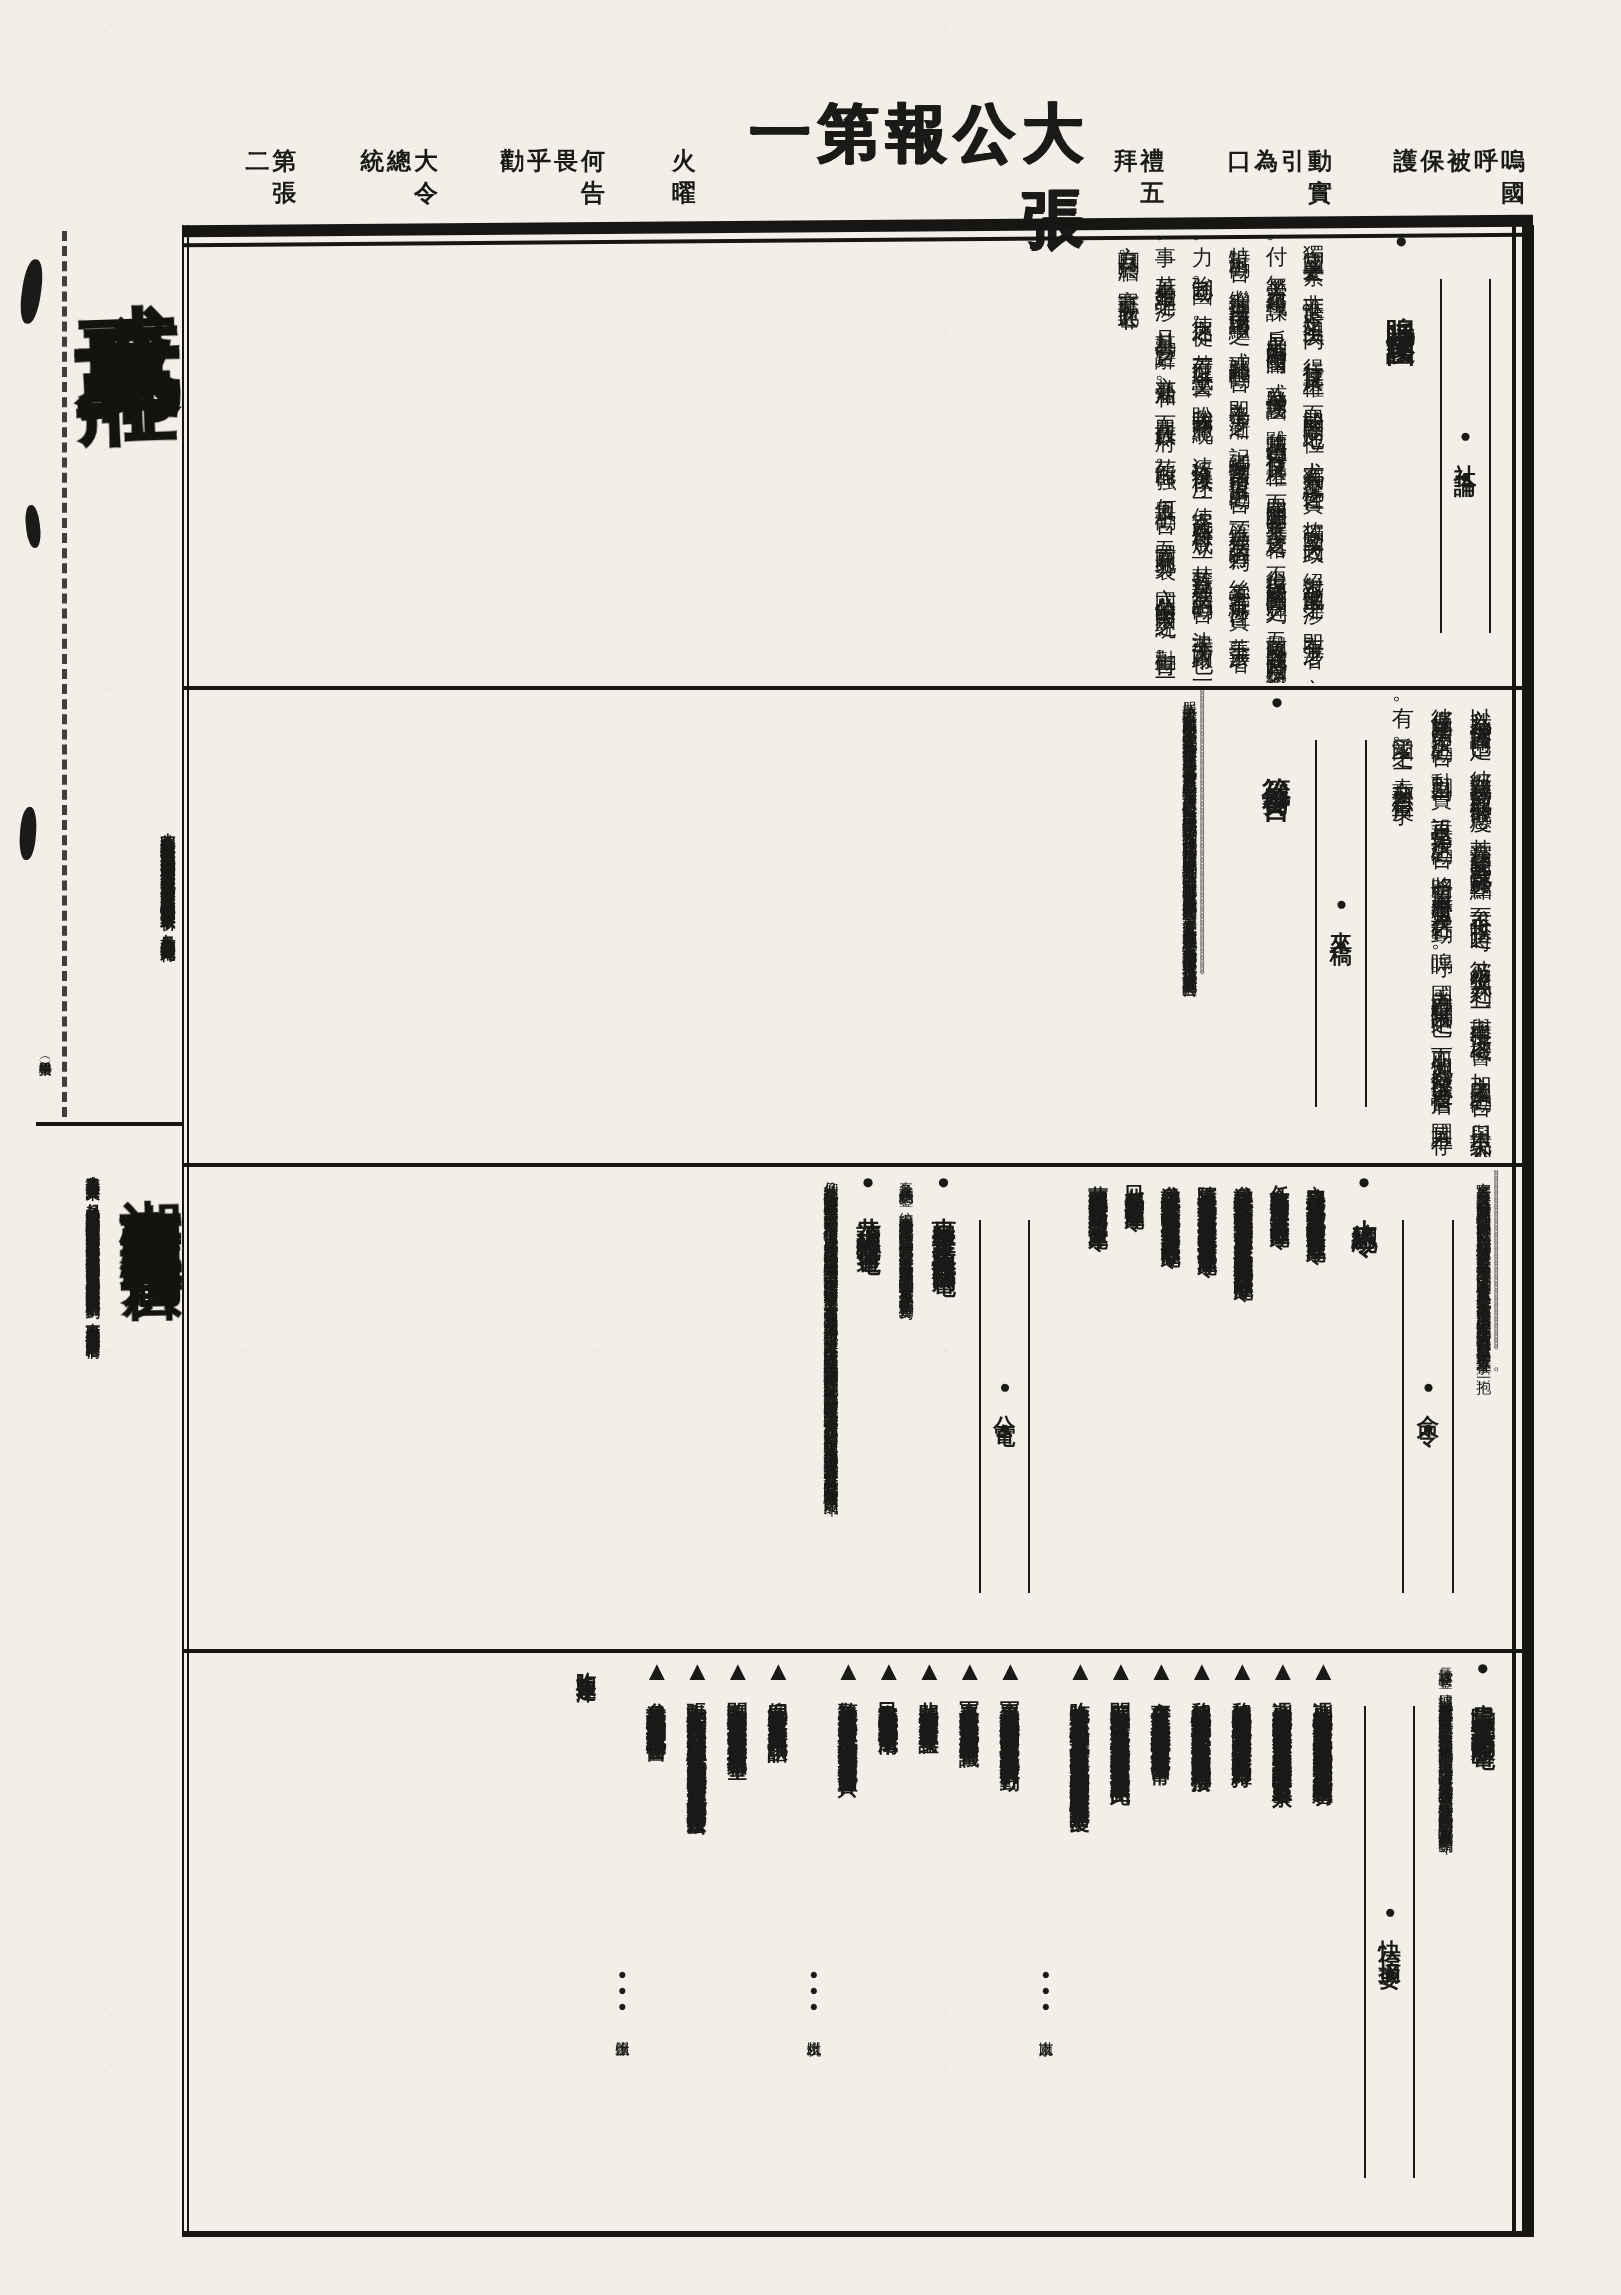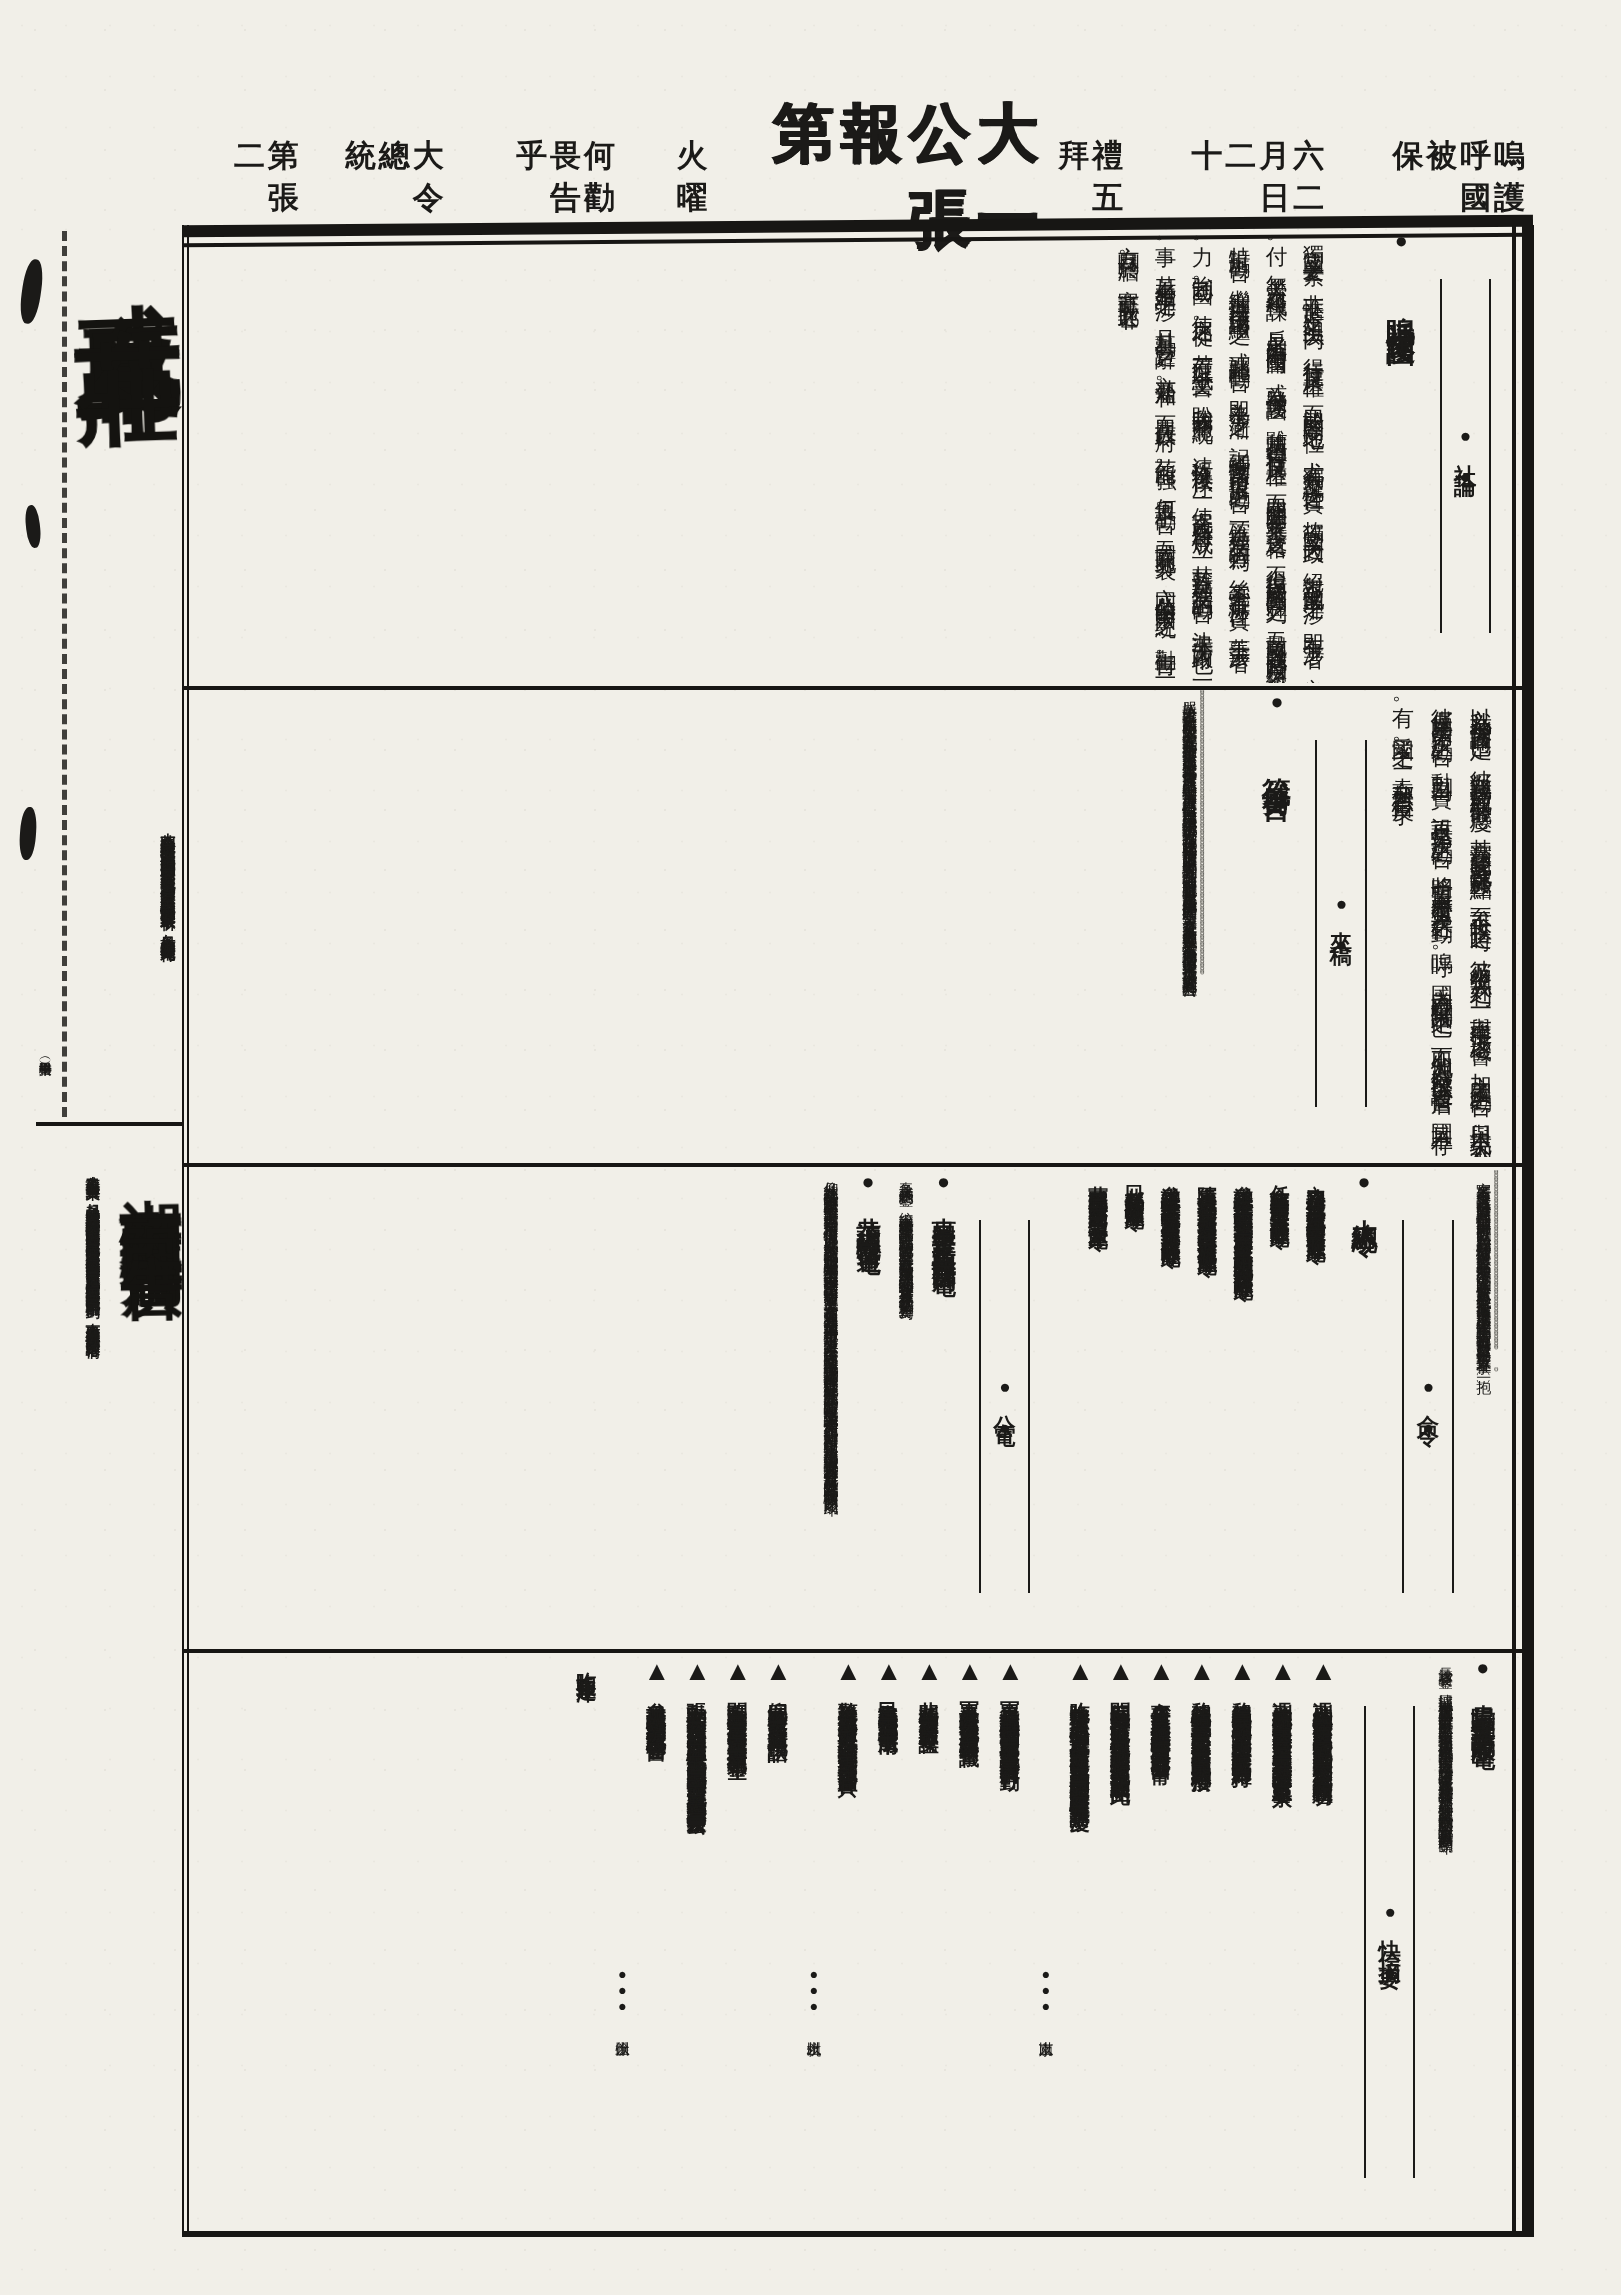--- a/index.html
+++ b/index.html
@@ -6,21 +6,21 @@
   body{background:#b9b7b2;font-family:"Liberation Serif","DejaVu Serif",serif;}
   .page{position:relative;width:1622px;height:2295px;margin:0 auto;overflow:hidden;
         background:#f1efe8;color:#1b1a18;
         background-image:radial-gradient(#e4e2da 0.7px, transparent 1.1px),radial-gradient(#e9e7df 0.7px, transparent 1.1px);
         background-size:70px 60px,44px 51px;}
   .rtl{direction:rtl;unicode-bidi:bidi-override;}
   
   .masthead{position:absolute;top:141px;left:223px;width:1305px;height:72px;
             display:flex;flex-direction:row-reverse;align-items:center;justify-content:space-between;}
   .mh-group{display:flex;flex-direction:row-reverse;gap:40px;align-items:center;}
-  .mh-item{font-size:31px;font-weight:bold;letter-spacing:2.9px;filter:blur(0.3px);}
+  .mh-item{font-size:24px;font-weight:bold;letter-spacing:2.9px;filter:blur(0.3px);}
   .mh-title{font-size:61px;font-weight:900;letter-spacing:7.2px;transform:scaleY(1.05);
             text-shadow:1.4px 0 0 #1b1a18,-1.4px 0 0 #1b1a18,0 1.4px 0 #1b1a18;filter:blur(0.4px);}
   
   .hrule{position:absolute;left:182px;width:1351px;background:#171614;}
   .skew{transform:rotate(-.45deg);}
   .vrule{position:absolute;background:#171614;}
   
   .band{position:absolute;left:193px;width:1315px;writing-mode:vertical-rl;text-orientation:upright;overflow:hidden;}
   .band > div{margin:0 7.2px;}
   .art-body{font-size:21.6px;line-height:37px;letter-spacing:3.6px;text-align:justify;}
@@ -54,21 +54,21 @@
   .blob{position:absolute;background:#1b1a18;border-radius:45%;}
 </style>
 </head>
 <body>
 
 <div class="page">
 
   <div class="masthead">
     <div class="mh-group">
       <span class="mh-item rtl">嗚呼被保護國</span>
-      <span class="mh-item rtl">六月二十二日</span>
+      <span class="mh-item rtl">動引為口實</span>
       <span class="mh-item rtl">禮拜五</span>
     </div>
     <div class="mh-title rtl">大公報第一張</div>
     <div class="mh-group">
       <span class="mh-item rtl">火曜</span>
       <span class="mh-item rtl">何畏乎勸告</span>
       <span class="mh-item rtl">大總統令</span>
       <span class="mh-item rtl">第二張</span>
     </div>
   </div>

